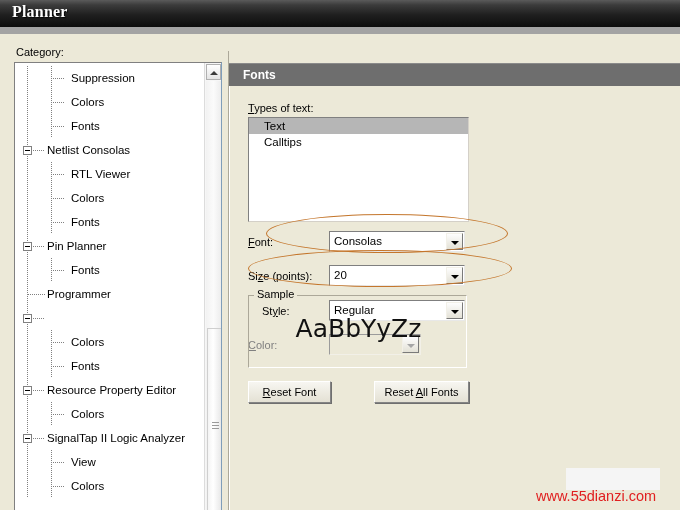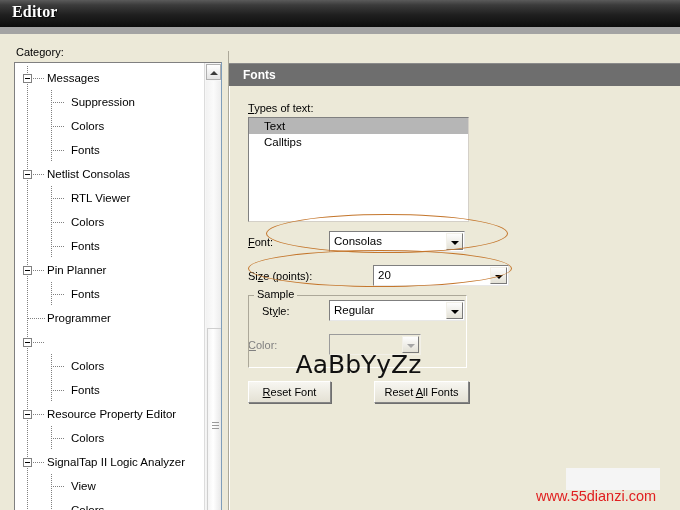--- a/index.html
+++ b/index.html
@@ -315,21 +315,20 @@
   }
   #sample-text {
     position: absolute;
     left: 0; top: 18px;
     width: 219px;
     text-align: center;
     font-size: 25px;
     color: #111111;
     font-family: "DejaVu Sans", sans-serif;
     letter-spacing: 0px;
-    margin-top: 36px;
   }
 
   
   .btn {
     position: absolute;
     height: 22px;
     background: linear-gradient(to bottom,#f7f6f1,#e4e1d4);
     border: 1px solid #ffffff;
     border-right-color: #848484;
     border-bottom-color: #848484;
@@ -379,30 +378,29 @@
     width: 94px; height: 22px;
     background: #f5f5f5;
   }
 </style>
 </head>
 <body>
 
 <div id="window">
 
   <div id="titlebar">
-    <div id="titlebar-text">Editor</div>
+    <div id="titlebar-text">Planner</div>
   </div>
 
   <div id="dialog-body">
 
     <div id="category-label">Category:</div>
 
     <div id="tree-panel">
       <div id="tree-items">
-          <div class="tree-row lvl0"><div class="vline-root"></div><div class="expander"></div><div class="hline-root"></div><span class="label">Messages</span></div>
           <div class="tree-row lvl1"><div class="vline-root"></div><div class="vline-child"></div><div class="hline-child"></div><span class="label">Suppression</span></div>
           <div class="tree-row lvl1"><div class="vline-root"></div><div class="vline-child"></div><div class="hline-child"></div><span class="label">Colors</span></div>
           <div class="tree-row lvl1"><div class="vline-root"></div><div class="vline-child"></div><div class="hline-child"></div><span class="label">Fonts</span></div>
           <div class="tree-row lvl0"><div class="vline-root"></div><div class="expander"></div><div class="hline-root"></div><span class="label">Netlist Consolas</span></div>
           <div class="tree-row lvl1"><div class="vline-root"></div><div class="vline-child"></div><div class="hline-child"></div><span class="label">RTL Viewer</span></div>
           <div class="tree-row lvl1"><div class="vline-root"></div><div class="vline-child"></div><div class="hline-child"></div><span class="label">Colors</span></div>
           <div class="tree-row lvl1"><div class="vline-root"></div><div class="vline-child"></div><div class="hline-child"></div><span class="label">Fonts</span></div>
           <div class="tree-row lvl0"><div class="vline-root"></div><div class="expander"></div><div class="hline-root"></div><span class="label">Pin Planner</span></div>
           <div class="tree-row lvl1"><div class="vline-root"></div><div class="vline-child"></div><div class="hline-child"></div><span class="label">Fonts</span></div>
           <div class="tree-row lvl0"><div class="vline-root"></div><div class="hline-root" style="left: 13px; width: 17px;"></div><span class="label">Programmer</span></div>
@@ -445,21 +443,21 @@
           <div class="list-item">Calltips</div>
         </div>
 
         <div class="field-label" style="left:18px; top:150px;"><span class="acc">F</span>ont:</div>
         <div class="combo" style="left:99px; top:145px; width:136px;">
           <div class="val">Consolas</div>
           <div class="arrowbtn"></div>
         </div>
 
         <div class="field-label" style="left:18px; top:184px;">Si<span class="acc">z</span>e (points):</div>
-        <div class="combo" style="left:99px; top:179px; width:136px;margin-left:44px;">
+        <div class="combo" style="left:99px; top:179px; width:136px;">
           <div class="val">20</div>
           <div class="arrowbtn"></div>
         </div>
 
         <div class="field-label" style="left:18px; top:219px;padding-left:14px;">St<span class="acc">y</span>le:</div>
         <div class="combo" style="left:99px; top:214px; width:136px;">
           <div class="val">Regular</div>
           <div class="arrowbtn"></div>
         </div>
 

